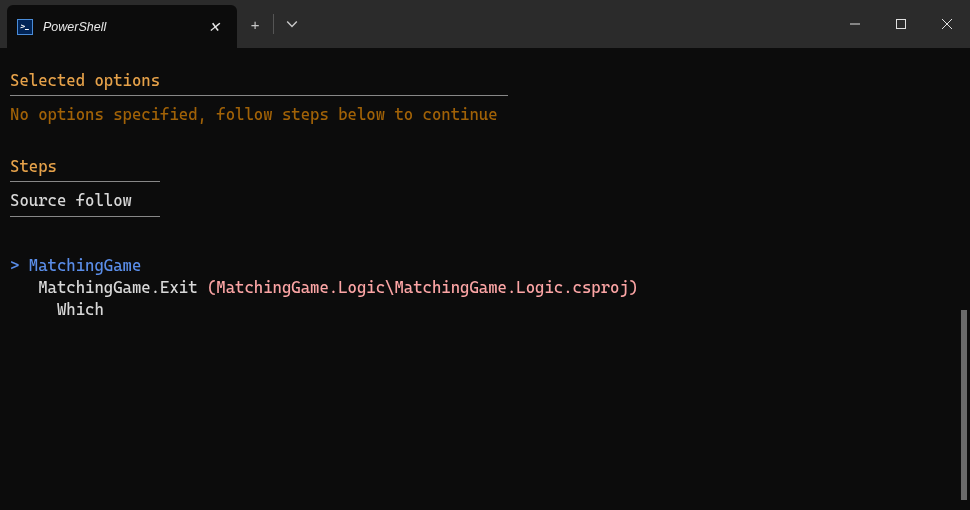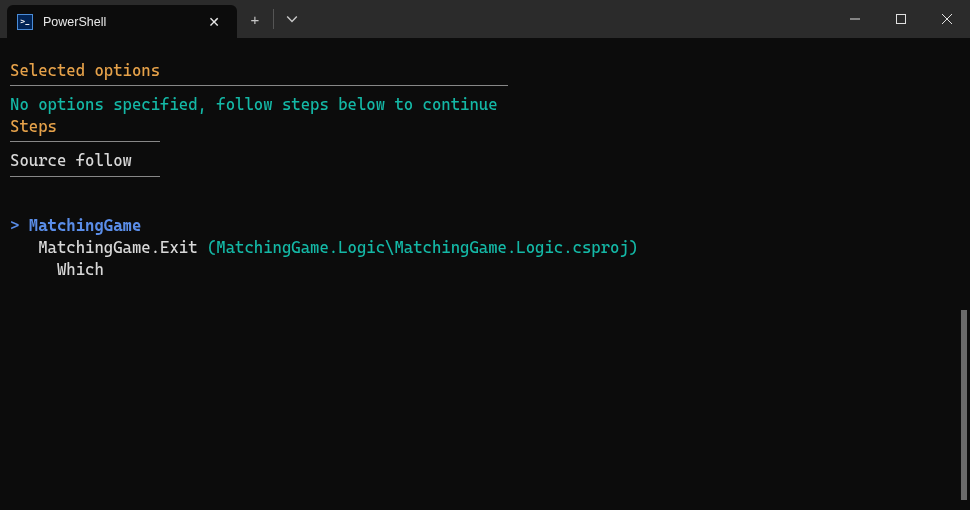--- a/index.html
+++ b/index.html
@@ -9,25 +9,26 @@
     }
     body {
       width: 970px;
       height: 510px;
       background: #0c0c0c;
       font-family: 'Cascadia Code', 'Consolas', monospace;
       overflow: hidden;
       position: relative;
     }
     .titlebar {
-      height: 38px;
+      height: 48px;
       background: #2b2b2b;
       display: flex;
       align-items: stretch;
       position: relative;
+      font-style: italic;
     }
     .tab {
       background: #0c0c0c;
       display: flex;
       align-items: center;
       padding: 0 14px 0 10px;
       gap: 10px;
       border-top-left-radius: 6px;
       border-top-right-radius: 6px;
       margin-top: 5px;
@@ -121,21 +122,22 @@
     .section-heading {
       color: #e6a24a;
       margin-bottom: 3px;
     }
     .underline-selected {
       border-bottom: 1px solid #888;
       width: 498px;
       margin-bottom: 8px;
     }
     .muted-text {
-      color: #14b8a6;
+      color: #a16207;
+      margin-bottom: 30px;
     }
     .underline-steps {
       border-bottom: 1px solid #888;
       width: 150px;
       margin-bottom: 8px;
     }
     .step-name {
       color: #d8d8d8;
       margin-bottom: 4px;
     }
@@ -146,31 +148,31 @@
     }
     .prompt-line {
       color: #d8d8d8;
       margin-bottom: 18px;
     }
     .green-text {
       color: #5ab566;
     }
     .selected-option {
       color: #5a8de8;
-      font-weight: bold;
+      font-weight: normal;
     }
     .cursor {
       color: #5a8de8;
     }
     .option-line {
       color: #d8d8d8;
       padding-left: 3ch;
     }
     .option-path {
-      color: #14b8a6;
+      color: #fca5a5;
     }
     .nav-heading {
       color: #e6a24a;
       padding-left: 3ch;
       margin-top: 17px;
     }
     .nav-item {
       color: #d8d8d8;
       padding-left: 5ch;
     }

